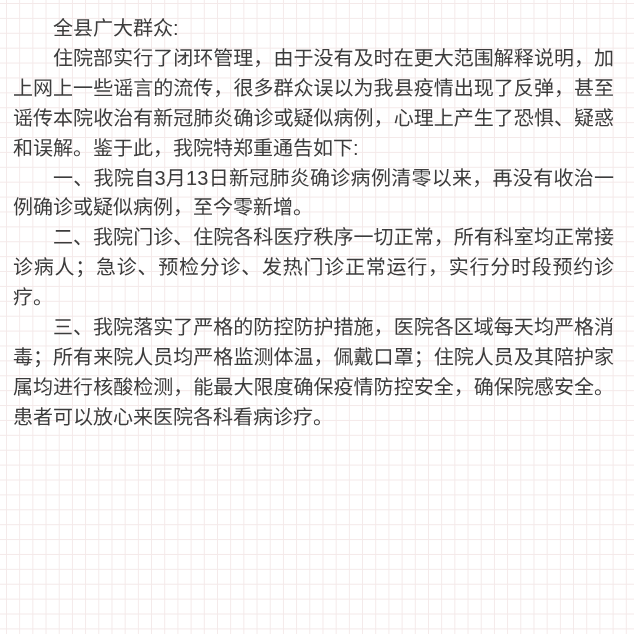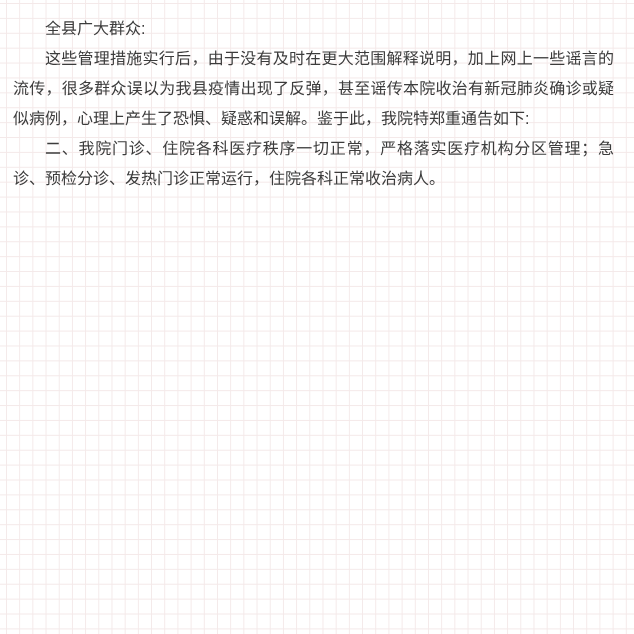--- a/index.html
+++ b/index.html
@@ -18,33 +18,35 @@
       linear-gradient(to bottom, #f4e9e9 1px, transparent 1px),
       linear-gradient(to right, #f4e9e9 1px, transparent 1px);
     background-size: 14.9px 14.9px, 13.2px 13.2px;
     background-position: 0 3px, 6px 0;
     font-family: "Liberation Sans", "DejaVu Sans", sans-serif;
   }
   .notice-body {
     box-sizing: border-box;
     padding: 14px 20px 0 13px;
     color: #3c3c3c;
-    font-size: 16px;
+    font-size: 20px;
     line-height: 29.9px;
     text-align: justify;
   }
   .notice-body p {
     margin: 0;
     padding: 0;
     text-indent: 2em;
     word-break: break-all;
   }
 </style>
 </head>
 <body>
 
 <div class="page">
   <div class="notice-body">
     <p>全县广大群众:</p>
-    <p>这些管理措施实行后，由于没有及时在更大范围解释说明，加上网上一些谣言的流传，很多群众误以为我县疫情出现了反弹，甚至谣传本院收治有新冠肺炎确诊或疑似病例，心理上产生了恐惧、疑惑和误解。鉴于此，我院特郑重通告如下:</p>
-    <p>二、我院门诊、住院各科医疗秩序一切正常，严格落实医疗机构分区管理；急诊、预检分诊、发热门诊正常运行，住院各科正常收治病人。</p>
+    <p>住院部实行了闭环管理，由于没有及时在更大范围解释说明，加上网上一些谣言的流传，很多群众误以为我县疫情出现了反弹，甚至谣传本院收治有新冠肺炎确诊或疑似病例，心理上产生了恐惧、疑惑和误解。鉴于此，我院特郑重通告如下:</p>
+    <p>一、我院自3月13日新冠肺炎确诊病例清零以来，再没有收治一例确诊或疑似病例，至今零新增。</p>
+    <p>二、我院门诊、住院各科医疗秩序一切正常，所有科室均正常接诊病人；急诊、预检分诊、发热门诊正常运行，实行分时段预约诊疗。</p>
+    <p>三、我院落实了严格的防控防护措施，医院各区域每天均严格消毒；所有来院人员均严格监测体温，佩戴口罩；住院人员及其陪护家属均进行核酸检测，能最大限度确保疫情防控安全，确保院感安全。患者可以放心来医院各科看病诊疗。</p>
   </div>
 </div>
 
 </body></html>

